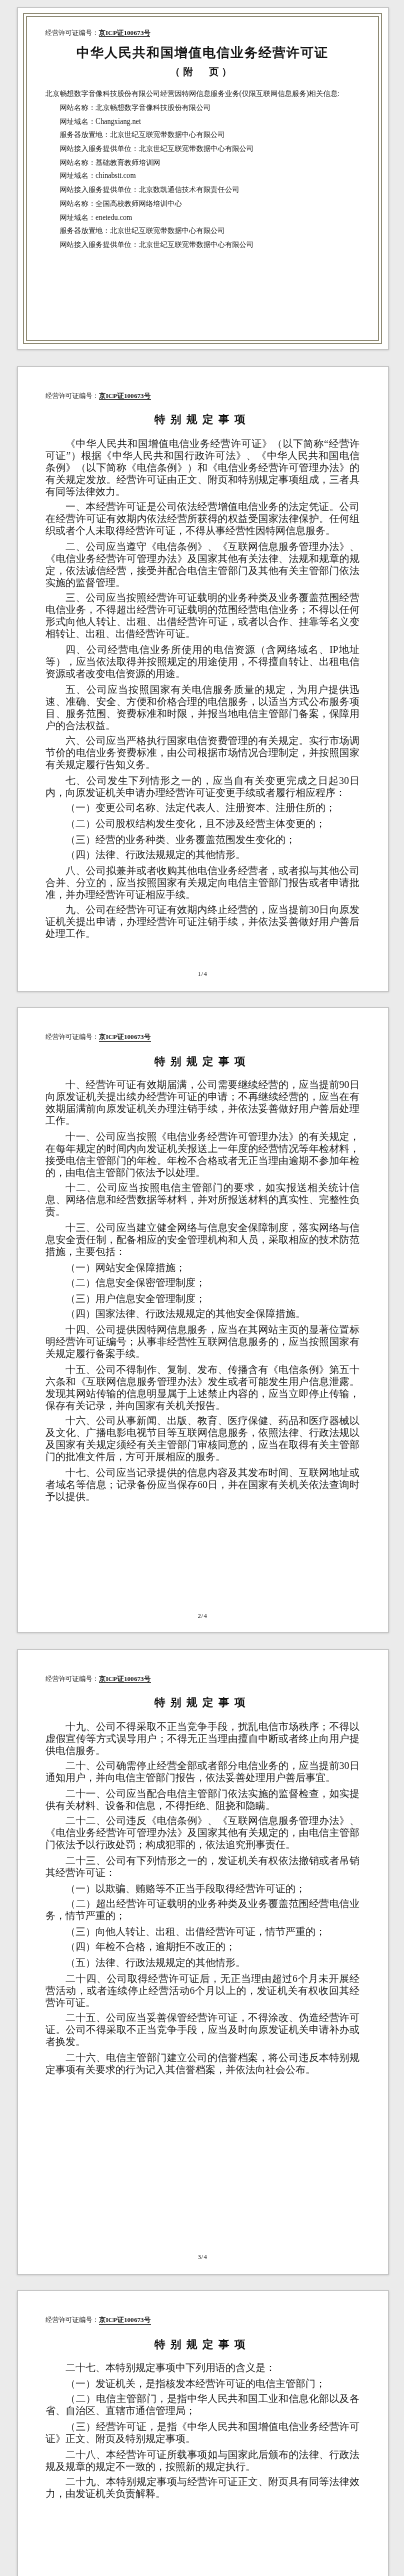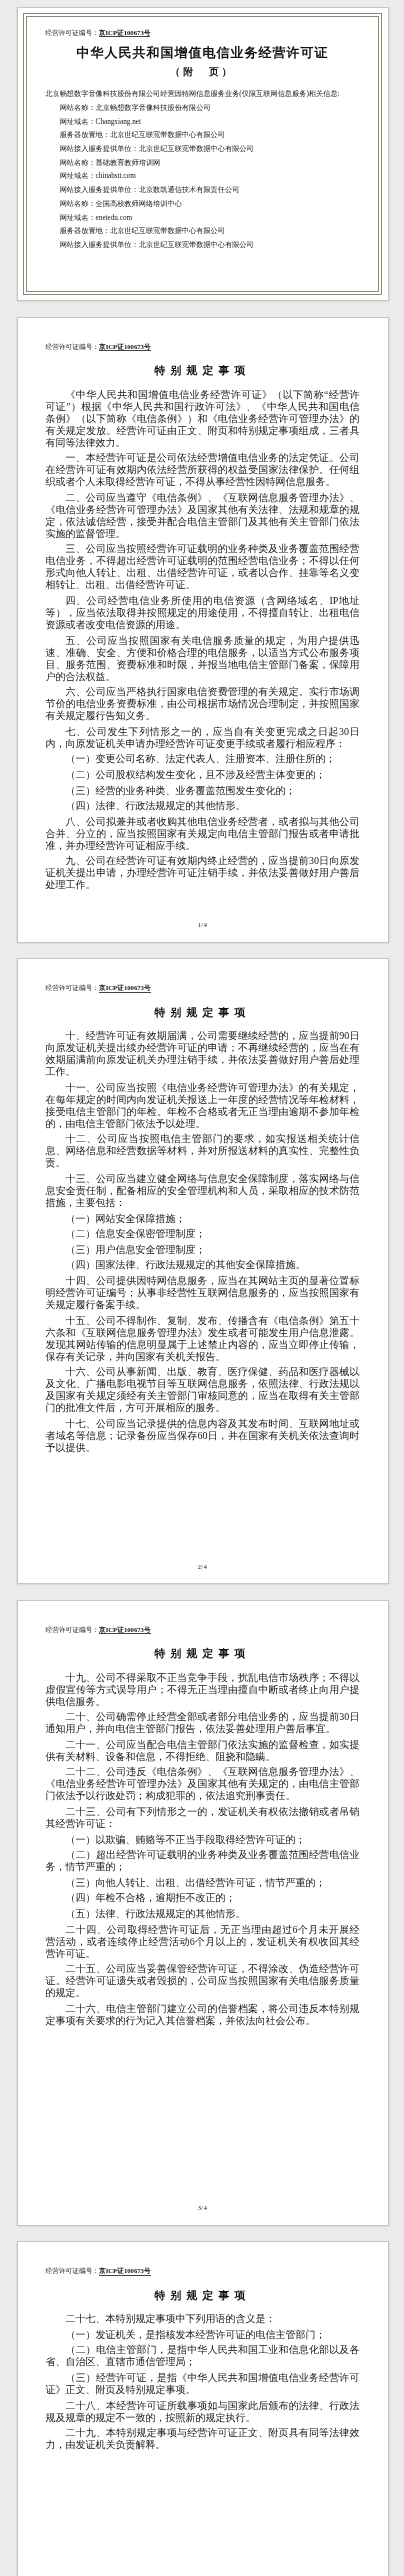--- a/index.html
+++ b/index.html
@@ -8,21 +8,21 @@
     --certificate-border:#8f8a74;
     --text:#141414;
   }
   *{box-sizing:border-box;}
   html,body{margin:0;padding:0;}
   body{background:var(--page-background);font-family:"Liberation Serif","DejaVu Serif",serif;color:var(--text);}
   .canvas{width:405px;height:2873px;margin:0 auto;background:var(--page-background);padding-top:7.2px;overflow:hidden;position:relative;}
   .sheet{width:372px;margin:0 auto 15.5px auto;background:var(--paper);border:0.5px solid #c6c6c6;box-shadow:0 0.5px 2.1px rgba(0,0,0,0.18);overflow:hidden;position:relative;}
 
   
-  .sheet--cert{height:294px;padding:5.2px;}
+  .sheet--cert{height:343px;padding:5.2px;}
   .cert-frame{height:100%;border:1px solid var(--certificate-border);padding:2.1px;}
   .cert-frame-inner{height:100%;border:0.5px solid var(--certificate-border);padding:10.3px 18.5px 6.2px 18.5px;}
   .cert-header{font-size:6.7px;line-height:9.3px;}
   .lic-no{font-weight:bold;border-bottom:0.5px solid #444;padding-bottom:0.5px;}
   .cert-title{font-size:13px;font-weight:bold;text-align:center;letter-spacing:1px;margin:7.2px 0 0 0;}
   .cert-subtitle{font-size:9.8px;font-weight:bold;text-align:center;letter-spacing:3.1px;margin-top:4.1px;}
   .cert-intro{font-size:7.2px;line-height:13.4px;margin:8.2px 0 1px 0;}
   .cert-line{font-size:7.2px;line-height:13.7px;padding-left:14.4px;}
 
   
@@ -126,21 +126,21 @@
         <p class="prov-para">二十、公司确需停止经营全部或者部分电信业务的，应当提前30日通知用户，并向电信主管部门报告，依法妥善处理用户善后事宜。</p>
         <p class="prov-para">二十一、公司应当配合电信主管部门依法实施的监督检查，如实提供有关材料、设备和信息，不得拒绝、阻挠和隐瞒。</p>
         <p class="prov-para">二十二、公司违反《电信条例》、《互联网信息服务管理办法》、《电信业务经营许可管理办法》及国家其他有关规定的，由电信主管部门依法予以行政处罚；构成犯罪的，依法追究刑事责任。</p>
         <p class="prov-para">二十三、公司有下列情形之一的，发证机关有权依法撤销或者吊销其经营许可证：</p>
         <p class="prov-para">（一）以欺骗、贿赂等不正当手段取得经营许可证的；</p>
         <p class="prov-para">（二）超出经营许可证载明的业务种类及业务覆盖范围经营电信业务，情节严重的；</p>
         <p class="prov-para">（三）向他人转让、出租、出借经营许可证，情节严重的；</p>
         <p class="prov-para">（四）年检不合格，逾期拒不改正的；</p>
         <p class="prov-para">（五）法律、行政法规规定的其他情形。</p>
         <p class="prov-para">二十四、公司取得经营许可证后，无正当理由超过6个月未开展经营活动，或者连续停止经营活动6个月以上的，发证机关有权收回其经营许可证。</p>
-        <p class="prov-para">二十五、公司应当妥善保管经营许可证，不得涂改、伪造经营许可证。经营许可证遗失或者毁损的，公司应当按照国家有关电信服务质量的规定。</p>
+        <p class="prov-para">二十五、公司应当妥善保管经营许可证，不得涂改、伪造经营许可证。公司不得采取不正当竞争手段，应当及时向原发证机关申请补办或者换发。</p>
         <p class="prov-para">二十六、电信主管部门建立公司的信誉档案，将公司违反本特别规定事项有关要求的行为记入其信誉档案，并依法向社会公布。</p>
       </div>
     <div class="page-no">3/4</div>
   </section>
 
   <section class="sheet sheet--prov sheet--prov-last">
     <div class="prov-header">
       <span>经营许可证编号：</span><span class="lic-no">京ICP证100673号</span>
     </div>
     <h2 class="prov-title">特别规定事项</h2>

